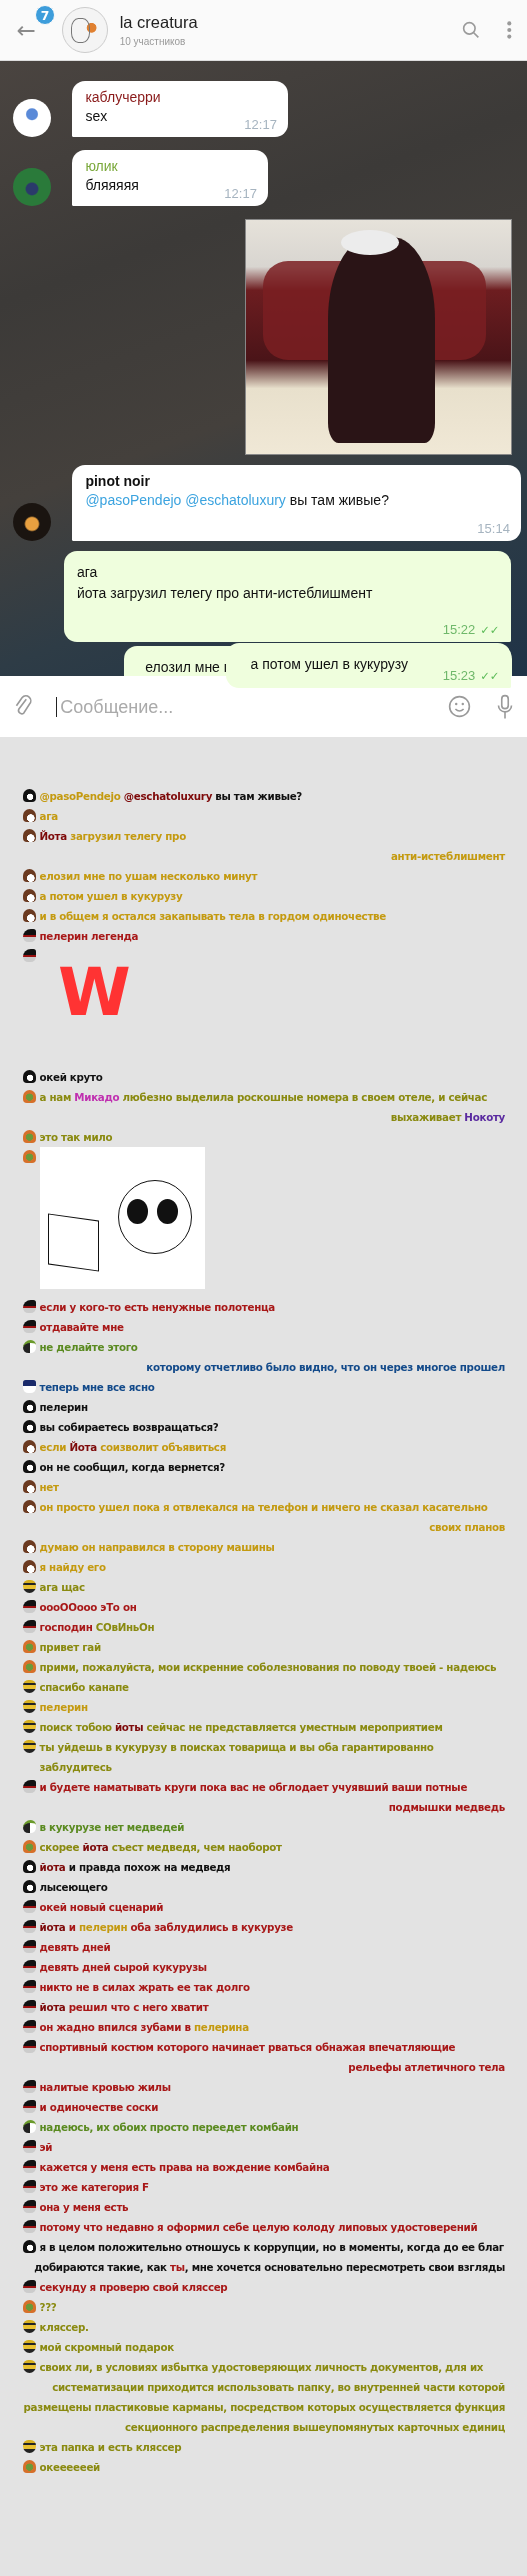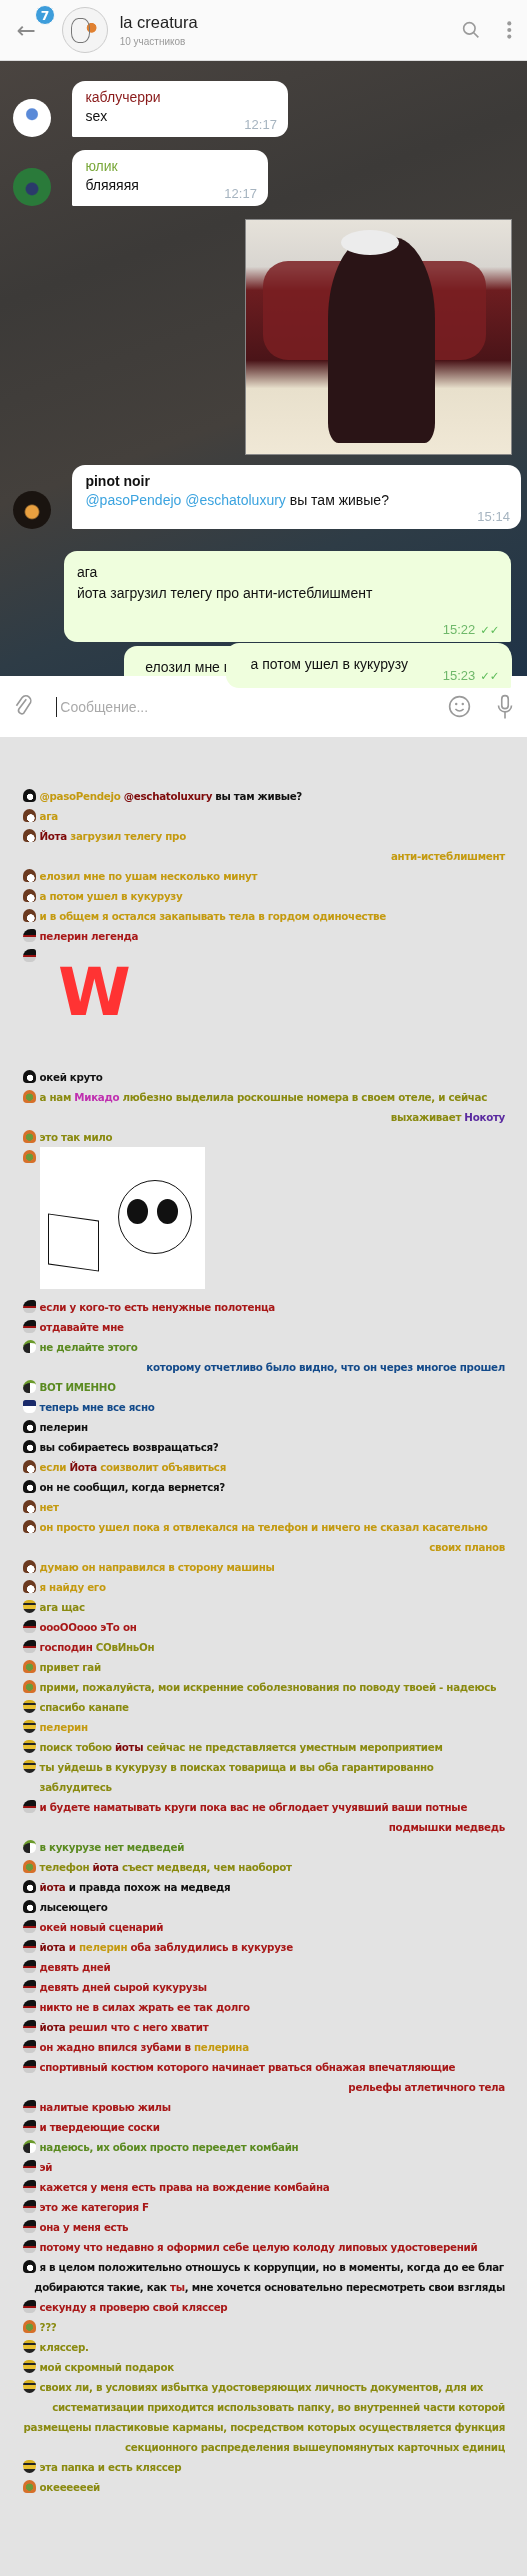--- a/index.html
+++ b/index.html
@@ -24,21 +24,21 @@
   .time { font-size: 13px; color: #a6b4c0; position: absolute; right: 11.5px; bottom: 5px; }
   .out .time { color: #6fb86a; }
   .ticks { color: #5fbd5a; font-size: 11.5px; margin-left: 5px; }
   .mention { color: #3ba3df; }
   .photo { position: absolute; left: 245px; top: 158px; width: 267px; height: 236px; background: linear-gradient(180deg, #e6e2da 0%, #d8d5d0 20%, #6d1d20 30%, #4a1418 60%, #e8e0cc 72%, #f0e8d6 100%); border: 0.8px solid #888; overflow: hidden; }
   .photo .figure { position: absolute; left: 82px; top: 16.5px; width: 107px; height: 206px; background: #2a1416; border-radius: 40% 40% 10% 10%; }
   .photo .hair { position: absolute; left: 95px; top: 10px; width: 58px; height: 25px; background: #ececec; border-radius: 50%; }
   .photo .coat { position: absolute; left: 16.5px; top: 41px; width: 223px; height: 99px; background: #7a1e22; border-radius: 25px; opacity: .85; }
   .composer { position: absolute; top: 676px; left: 0; width: 528px; height: 61px; background: #fff; display: flex; align-items: center; }
   .composer .clip { width: 46px; display: flex; justify-content: center; color: #9a9a9a; }
-  .composer .input { flex: 1; font-family: "Liberation Sans", sans-serif; font-size: 14px; color: #aaa; border-left: 1.2px solid #222; padding-left: 3.3px; height: 20px; line-height: 20px; margin-left: 10px; }
+  .composer .input { flex: 1; font-family: "Liberation Sans", sans-serif; font-size: 18px; color: #aaa; border-left: 1.2px solid #222; padding-left: 3.3px; height: 20px; line-height: 20px; margin-left: 10px; }
   .composer .ic { width: 46px; display: flex; justify-content: center; color: #9a9a9a; }
   .log { position: absolute; top: 737px; left: 0; width: 528px; padding: 49px 23px 0 23px; font-family: "DejaVu Sans", sans-serif; font-weight: bold; font-size: 10.3px; line-height: 20px; letter-spacing: -0.3px; }
   .line { position: relative; padding-left: 16.5px; }
   .line.cont { padding-left: 0; text-align: right; }
   .face { position: absolute; left: 0; top: 2.5px; width: 13px; height: 13px; border-radius: 50% 50% 30% 30%; }
   .f-black { background: radial-gradient(circle at 55% 60%, #fff 0 28%, #111 32%); }
   .f-brown { background: radial-gradient(circle at 60% 70%, #fff 0 30%, #6b3a20 34%); }
   .f-red { background: linear-gradient(180deg, #111 0 45%, #9a1010 45% 65%, #ccc 65%); border-radius: 60% 20% 40% 40%; }
   .f-green { background: linear-gradient(90deg, #222 0 55%, #fff 55%); border-top: 3.3px solid #6a9a2a; border-radius: 60% 40% 40% 40%; }
   .f-blue { background: linear-gradient(180deg, #1a2a6a 0 45%, #fff 45%); border-radius: 20% 20% 40% 40%; }
@@ -110,21 +110,21 @@
     </div>
 
     <div class="photo">
       <div class="coat"></div>
       <div class="figure"></div>
       <div class="hair"></div>
     </div>
 
     <div class="msg-row" style="left:13px; top:404px;">
       <div class="avatar" style="background: radial-gradient(circle at 50% 55%, #e8a040 0 22%, #1a1410 28%);"></div>
-      <div class="bubble in" style="width:449px; height:64px;">
+      <div class="bubble in" style="width:449px; height:76px;">
         <div class="sender" style="color:#111; font-weight:bold;">pinot noir</div>
         <div>
           <span class="mention">@pasoPendejo</span>
           <span class="mention">@eschatoluxury</span><span> вы там живые?</span>
         </div>
         <span class="time">15:14</span>
       </div>
     </div>
 
     <div class="msg-row" style="left:64px; top:490px;">
@@ -206,21 +206,20 @@
           <div class="eye" style="left:38px;"></div>
         </div>
       <div class="laptop"></div>
     </div>
   </div>
 
   <div class="line c-red"><span class="face f-red"></span><span>если у кого-то есть ненужные полотенца</span></div>
   <div class="line c-red"><span class="face f-red"></span><span>отдавайте мне</span></div>
   <div class="line c-green"><span class="face f-green"></span><span>не делайте этого</span></div>
   <div class="line cont c-blue">которому отчетливо было видно, что он через многое прошел</div>
-  <div class="line c-green"><span class="face f-green"></span><span>ВОТ ИМЕННО</span></div>
   <div class="line c-blue"><span class="face f-blue"></span><span>теперь мне все ясно</span></div>
   <div class="line c-black"><span class="face f-black"></span><span>пелерин</span></div>
   <div class="line c-black"><span class="face f-black"></span><span>вы собираетесь возвращаться?</span></div>
   <div class="line c-gold"><span class="face f-brown"></span><span>если </span><span class="c-dred">Йота</span><span> соизволит объявиться</span></div>
   <div class="line c-black"><span class="face f-black"></span><span>он не сообщил, когда вернется?</span></div>
   <div class="line c-gold"><span class="face f-brown"></span><span>нет</span></div>
   <div class="line c-gold"><span class="face f-brown"></span><span>он просто ушел пока я отвлекался на телефон и ничего не сказал касательно</span></div>
   <div class="line cont c-gold">своих планов</div>
   <div class="line c-gold"><span class="face f-brown"></span><span>думаю он направился в сторону машины</span></div>
   <div class="line c-gold"><span class="face f-brown"></span><span>я найду его</span></div>
@@ -229,34 +228,34 @@
   <div class="line c-red"><span class="face f-red"></span><span>господин </span><span class="c-olive">СОвИньОн</span></div>
   <div class="line c-olive"><span class="face f-orange"></span><span>привет гай</span></div>
   <div class="line c-olive"><span class="face f-orange"></span><span>прими, пожалуйста, мои искренние соболезнования по поводу твоей - надеюсь</span></div>
   <div class="line c-olive"><span class="face f-yellow"></span><span>спасибо канапе</span></div>
   <div class="line c-gold"><span class="face f-yellow"></span><span>пелерин</span></div>
   <div class="line c-olive"><span class="face f-yellow"></span><span>поиск тобою </span><span class="c-dred">йоты</span><span> сейчас не представляется уместным мероприятием</span></div>
   <div class="line c-olive"><span class="face f-yellow"></span><span>ты уйдешь в кукурузу в поисках товарища и вы оба гарантированно заблудитесь</span></div>
   <div class="line c-red"><span class="face f-red"></span><span>и будете наматывать круги пока вас не обглодает учуявший ваши потные</span></div>
   <div class="line cont c-red">подмышки медведь</div>
   <div class="line c-green"><span class="face f-green"></span><span>в кукурузе нет медведей</span></div>
-  <div class="line c-olive"><span class="face f-orange"></span><span>телефон </span><span class="c-dred">йота</span><span> съест медведя, чем наоборот</span></div>
+  <div class="line c-olive"><span class="face f-orange"></span><span>скорее </span><span class="c-dred">йота</span><span> съест медведя, чем наоборот</span></div>
   <div class="line c-black"><span class="face f-black"></span><span class="c-dred">йота</span><span> и правда похож на медведя</span></div>
   <div class="line c-black"><span class="face f-black"></span><span>лысеющего</span></div>
   <div class="line c-red"><span class="face f-red"></span><span>окей новый сценарий</span></div>
   <div class="line c-red"><span class="face f-red"></span><span class="c-dred">йота</span><span> и </span><span class="c-gold">пелерин</span><span> оба заблудились в кукурузе</span></div>
   <div class="line c-red"><span class="face f-red"></span><span>девять дней</span></div>
   <div class="line c-red"><span class="face f-red"></span><span>девять дней сырой кукурузы</span></div>
   <div class="line c-red"><span class="face f-red"></span><span>никто не в силах жрать ее так долго</span></div>
   <div class="line c-red"><span class="face f-red"></span><span class="c-dred">йота</span><span> решил что с него хватит</span></div>
   <div class="line c-red"><span class="face f-red"></span><span>он жадно впился зубами в </span><span class="c-gold">пелерина</span></div>
   <div class="line c-red"><span class="face f-red"></span><span>спортивный костюм которого начинает рваться обнажая впечатляющие</span></div>
   <div class="line cont c-red">рельефы атлетичного тела</div>
   <div class="line c-red"><span class="face f-red"></span><span>налитые кровью жилы</span></div>
-  <div class="line c-red"><span class="face f-red"></span><span>и твердеющие соски</span></div>
+  <div class="line c-red"><span class="face f-red"></span><span>и одиночестве соски</span></div>
   <div class="line c-green"><span class="face f-green"></span><span>надеюсь, их обоих просто переедет комбайн</span></div>
   <div class="line c-red"><span class="face f-red"></span><span>эй</span></div>
   <div class="line c-red"><span class="face f-red"></span><span>кажется у меня есть права на вождение комбайна</span></div>
   <div class="line c-red"><span class="face f-red"></span><span>это же категория F</span></div>
   <div class="line c-red"><span class="face f-red"></span><span>она у меня есть</span></div>
   <div class="line c-red"><span class="face f-red"></span><span>потому что недавно я оформил себе целую колоду липовых удостоверений</span></div>
   <div class="line c-black"><span class="face f-black"></span><span>я в целом положительно отношусь к коррупции, но в моменты, когда до ее благ</span></div>
   <div class="line cont c-black"><span>добираются такие, как </span><span class="c-red">ты</span><span>, мне хочется основательно пересмотреть свои взгляды</span></div>
   <div class="line c-red"><span class="face f-red"></span><span>секунду я проверю свой кляссер</span></div>
   <div class="line c-olive"><span class="face f-orange"></span><span>???</span></div>

